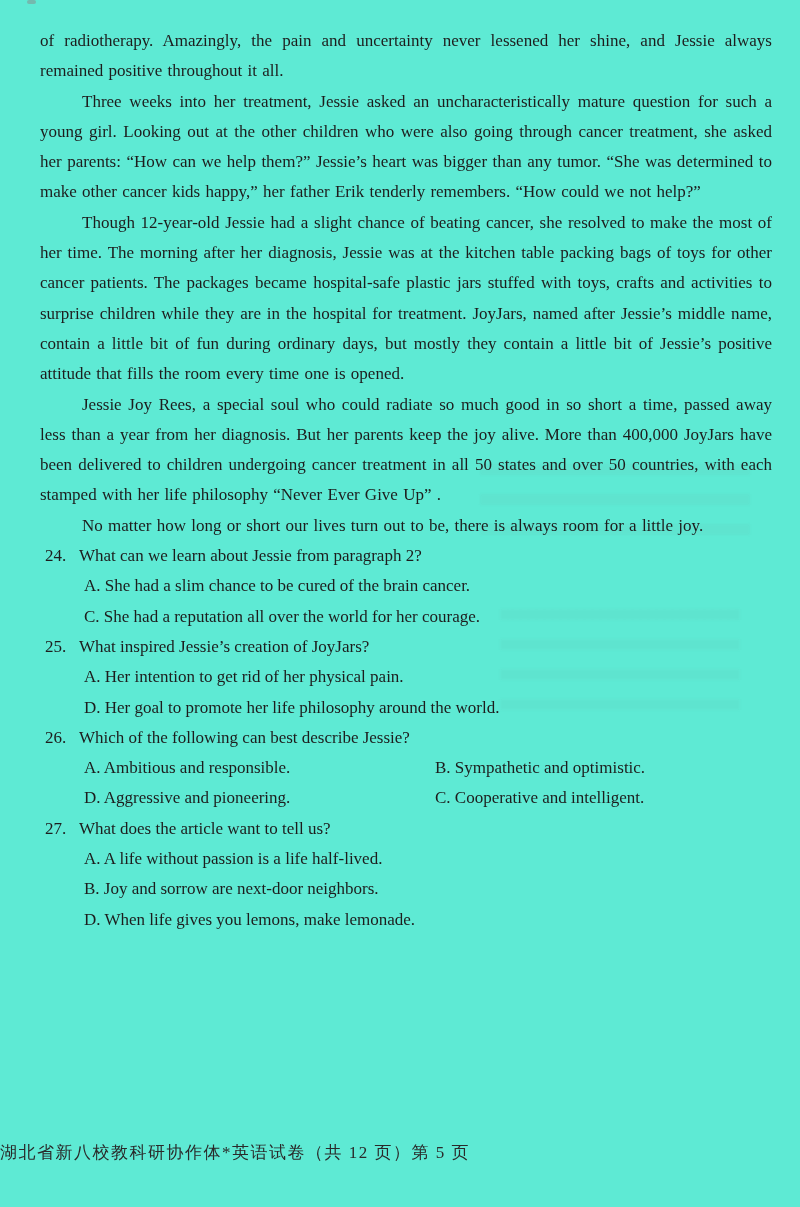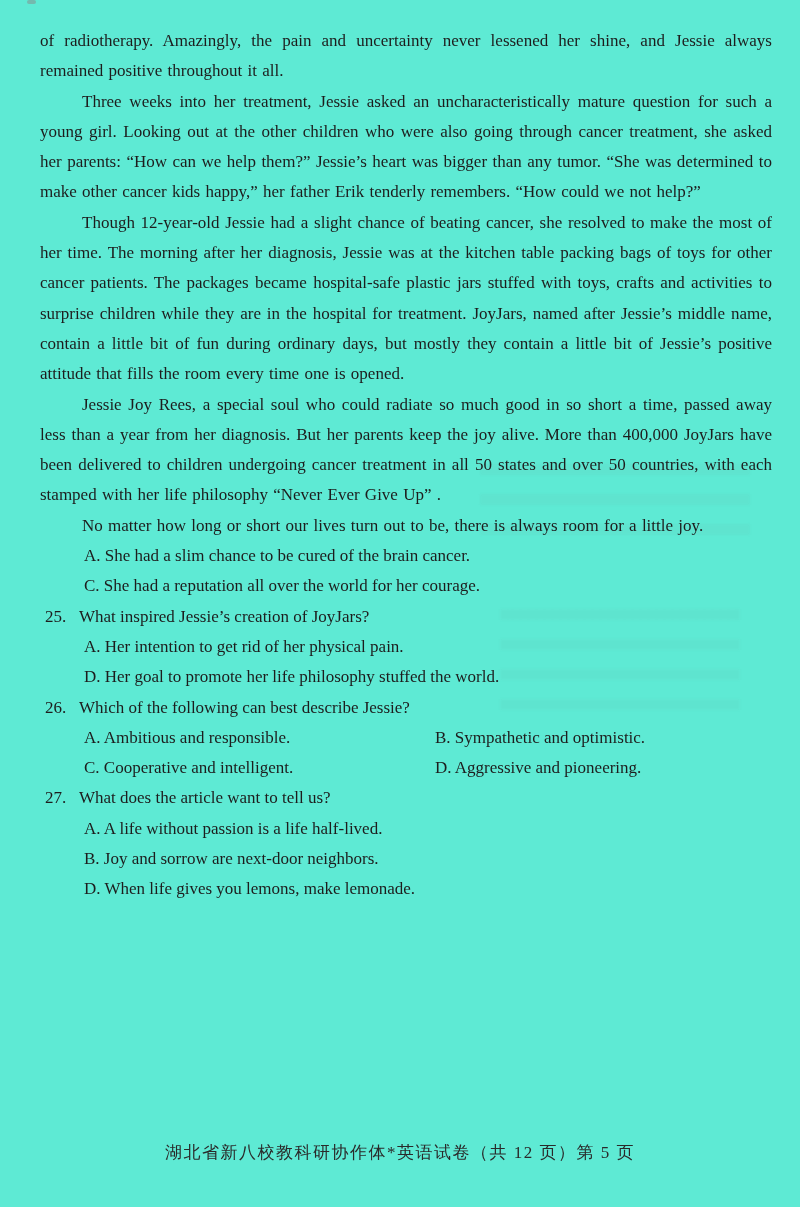--- a/index.html
+++ b/index.html
@@ -40,21 +40,20 @@
   .opt { white-space: nowrap; }
   .opts.two-col {
     display: grid;
     grid-template-columns: 351px 1fr;
   }
   .footer {
     position: absolute;
     left: 0;
     right: 0;
     top: 1141px;
-    text-align: center;
     font-size: 17px;
     letter-spacing: 1.5px;
     color: #2a2a2a;
   }
   
   .artifact-topleft {
     position: absolute;
     left: 27px;
     top: 0;
     width: 9px;
@@ -89,47 +88,51 @@
 
   <div class="content">
 
     <p class="para first">of radiotherapy. Amazingly, the pain and uncertainty never lessened her shine, and Jessie always remained positive throughout it all.</p>
     <p class="para">Three weeks into her treatment, Jessie asked an uncharacteristically mature question for such a young girl. Looking out at the other children who were also going through cancer treatment, she asked her parents: “How can we help them?” Jessie’s heart was bigger than any tumor. “She was determined to make other cancer kids happy,” her father Erik tenderly remembers. “How could we not help?”</p>
     <p class="para">Though 12-year-old Jessie had a slight chance of beating cancer, she resolved to make the most of her time. The morning after her diagnosis, Jessie was at the kitchen table packing bags of toys for other cancer patients. The packages became hospital-safe plastic jars stuffed with toys, crafts and activities to surprise children while they are in the hospital for treatment. JoyJars, named after Jessie’s middle name, contain a little bit of fun during ordinary days, but mostly they contain a little bit of Jessie’s positive attitude that fills the room every time one is opened.</p>
     <p class="para">Jessie Joy Rees, a special soul who could radiate so much good in so short a time, passed away less than a year from her diagnosis. But her parents keep the joy alive. More than 400,000 JoyJars have been delivered to children undergoing cancer treatment in all 50 states and over 50 countries, with each stamped with her life philosophy “Never Ever Give Up” .</p>
     <p class="para">No matter how long or short our lives turn out to be, there is always room for a little joy.</p>
 
     <div class="question">
+      <div class="q-head">
+        <span class="q-num">24.</span>
+        <span class="q-text">What can we learn about Jessie from paragraph 2?</span>
+      </div>
       <div class="opts">
         <div class="opt">A. She had a slim chance to be cured of the brain cancer.</div>
         <div class="opt">C. She had a reputation all over the world for her courage.</div>
       </div>
     </div>
 
     <div class="question">
       <div class="q-head">
         <span class="q-num">25.</span>
         <span class="q-text">What inspired Jessie’s creation of JoyJars?</span>
       </div>
       <div class="opts">
         <div class="opt">A. Her intention to get rid of her physical pain.</div>
-        <div class="opt">D. Her goal to promote her life philosophy stuffed the world.</div>
+        <div class="opt">D. Her goal to promote her life philosophy around the world.</div>
       </div>
     </div>
 
     <div class="question">
       <div class="q-head">
         <span class="q-num">26.</span>
         <span class="q-text">Which of the following can best describe Jessie?</span>
       </div>
       <div class="opts two-col">
         <div class="opt">A. Ambitious and responsible.</div>
         <div class="opt">B. Sympathetic and optimistic.</div>
+        <div class="opt">D. Aggressive and pioneering.</div>
         <div class="opt">C. Cooperative and intelligent.</div>
-        <div class="opt">D. Aggressive and pioneering.</div>
       </div>
     </div>
 
     <div class="question">
       <div class="q-head">
         <span class="q-num">27.</span>
         <span class="q-text">What does the article want to tell us?</span>
       </div>
       <div class="opts">
         <div class="opt">A. A life without passion is a life half-lived.</div>

